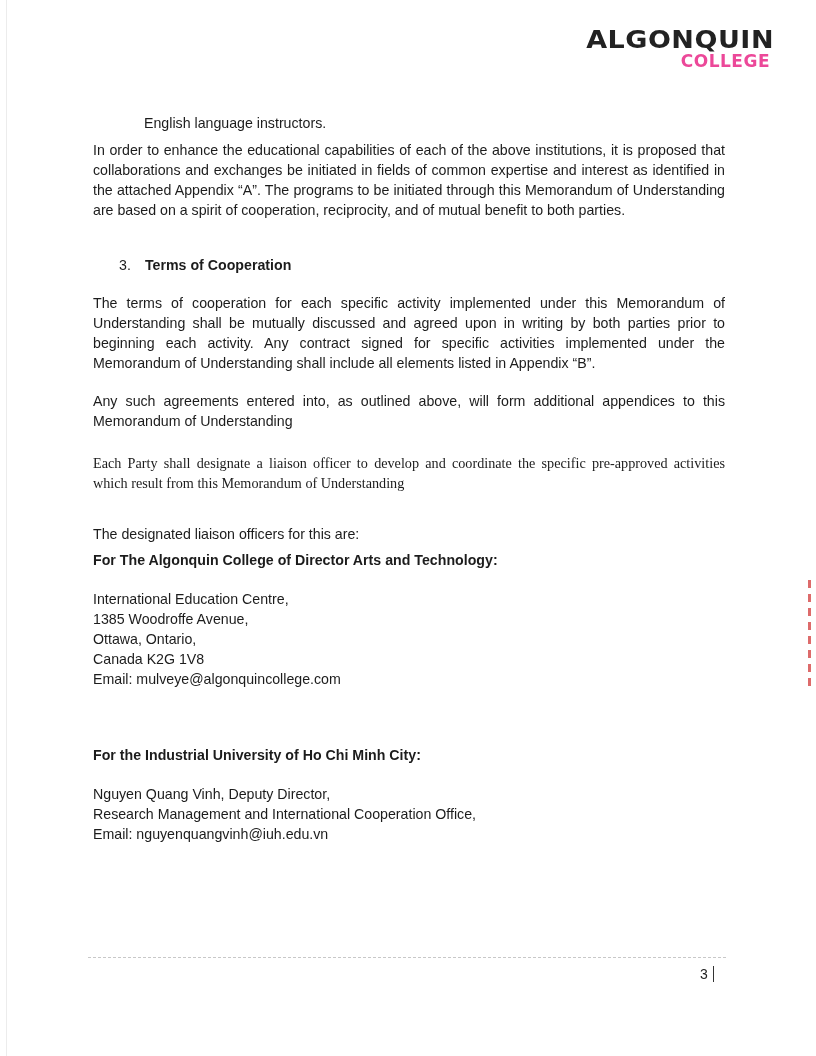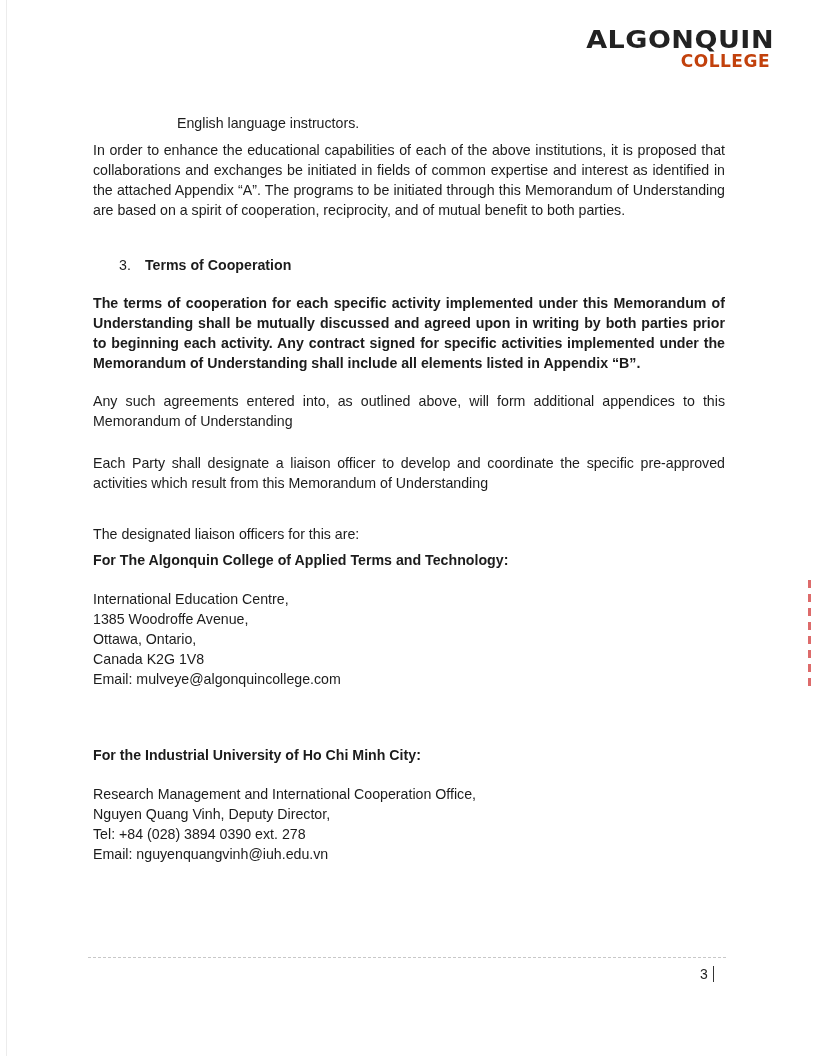--- a/index.html
+++ b/index.html
@@ -3,26 +3,26 @@
 <meta charset="utf-8">
 <style>
   html, body { margin: 0; padding: 0; }
   body {
     width: 816px; height: 1056px; background: #ffffff; position: relative; overflow: hidden;
     font-family: "Liberation Sans", sans-serif; color: #1a1a1a;
   }
   .page-edge { position: absolute; left: 6px; top: 0; width: 1px; height: 1056px; background: #ececec; }
   .logo { position: absolute; left: 578px; top: 26px; width: 196px; text-align: right; }
   .logo .main { font-family: "DejaVu Sans", sans-serif; font-weight: bold; font-size: 27px; letter-spacing: 0.5px; color: #222; line-height: 26px; transform: scaleY(0.95); }
-  .logo .sub { font-family: "DejaVu Sans", sans-serif; font-weight: bold; font-size: 17px; color: #c2410c; line-height: 18px; letter-spacing: 0.5px; margin-right: 4px; }
+  .logo .sub { font-family: "DejaVu Sans", sans-serif; font-weight: bold; font-size: 17px; color: #ec4899; line-height: 18px; letter-spacing: 0.5px; margin-right: 4px; }
   .content { position: absolute; left: 93px; top: 0; width: 632px; font-size: 14.2px; line-height: 20px; color: #1c1c1c; }
   .p { position: absolute; left: 0; width: 632px; text-align: justify; }
   .p.left { text-align: left; }
   .bold { font-weight: bold; }
-  .indent1 { left: 51px; margin-left: 33px; }
+  .indent1 { left: 51px; }
   .heading { left: 26px; font-weight: bold; }
   .heading .num { font-weight: normal; display: inline-block; width: 22px; }
   .contact-line { display: block; white-space: nowrap; }
   .footer-rule { position: absolute; left: 88px; top: 957px; width: 638px; height: 0; border-top: 1px dashed #c8c8c8; }
   .page-num { position: absolute; left: 700px; top: 966px; font-size: 14px; color: #222; }
   .page-num .bar { display: inline-block; width: 1px; height: 16px; background: #333; margin-left: 5px; vertical-align: -3px; }
   .stamp { position: absolute; left: 805px; top: 580px; width: 10px; height: 110px; display: flex; flex-direction: column; gap: 6px; }
   .stamp span { display: block; width: 3px; height: 8px; background: #d23a3a; opacity: 0.75; margin-left: 3px; }
 </style>
 </head>
@@ -38,44 +38,43 @@
 <div class="content">
   <div class="p left indent1" style="top:113px;">English language instructors.</div>
 
   <div class="p" style="top:140px;">In order to enhance the educational capabilities of each of the above institutions, it is proposed that collaborations and exchanges be initiated in fields of common expertise and interest as identified in the attached Appendix “A”. The programs to be initiated through this Memorandum of Understanding are based on a spirit of cooperation, reciprocity, and of mutual benefit to both parties.</div>
 
   <div class="p left heading" style="top:255px;">
     <span class="num">3.</span>
     <span>Terms of Cooperation</span>
   </div>
 
-  <div class="p" style="top:293px;font-weight:bold;">The terms of cooperation for each specific activity implemented under this Memorandum of Understanding shall be mutually discussed and agreed upon in writing by both parties prior to beginning each activity.  Any contract signed for specific activities implemented under the Memorandum of Understanding shall include all elements listed in Appendix “B”.</div>
+  <div class="p" style="top:293px;">The terms of cooperation for each specific activity implemented under this Memorandum of Understanding shall be mutually discussed and agreed upon in writing by both parties prior to beginning each activity.  Any contract signed for specific activities implemented under the Memorandum of Understanding shall include all elements listed in Appendix “B”.</div>
 
   <div class="p" style="top:391px;">Any such agreements entered into, as outlined above, will form additional appendices to this Memorandum of Understanding</div>
 
-  <div class="p" style="top:453px;">Each Party shall designate a liaison officer to develop and coordinate the specific pre-approved activities which result from this Memorandum of Understanding</div>
+  <div class="p" style="top:453px;font-family:Liberation Serif, serif;">Each Party shall designate a liaison officer to develop and coordinate the specific pre-approved activities which result from this Memorandum of Understanding</div>
 
   <div class="p left" style="top:510px;margin-top:14px;">The designated liaison officers for this are:</div>
 
-  <div class="p left bold" style="top:550px;">For The Algonquin College of Applied Terms and Technology:</div>
+  <div class="p left bold" style="top:550px;">For The Algonquin College of Director Arts and Technology:</div>
 
   <div class="p left" style="top:589px;">
     <span class="contact-line">International Education Centre,</span>
     <span class="contact-line">1385 Woodroffe Avenue,</span>
     <span class="contact-line">Ottawa, Ontario,</span>
     <span class="contact-line">Canada K2G 1V8</span>
     <span class="contact-line">Email: mulveye@algonquincollege.com</span>
   </div>
 
   <div class="p left bold" style="top:745px;">For the Industrial University of Ho Chi Minh City:</div>
 
   <div class="p left" style="top:784px;">
+    <span class="contact-line">Nguyen Quang Vinh, Deputy Director,</span>
     <span class="contact-line">Research Management and International Cooperation Office,</span>
-    <span class="contact-line">Nguyen Quang Vinh, Deputy Director,</span>
-    <span class="contact-line">Tel: +84 (028) 3894 0390 ext. 278</span>
     <span class="contact-line">Email: nguyenquangvinh@iuh.edu.vn</span>
   </div>
 </div>
 
 <div class="footer-rule"></div>
 <div class="page-num">
   <span>3</span><span class="bar"></span>
 </div>
 
 <div class="stamp">

